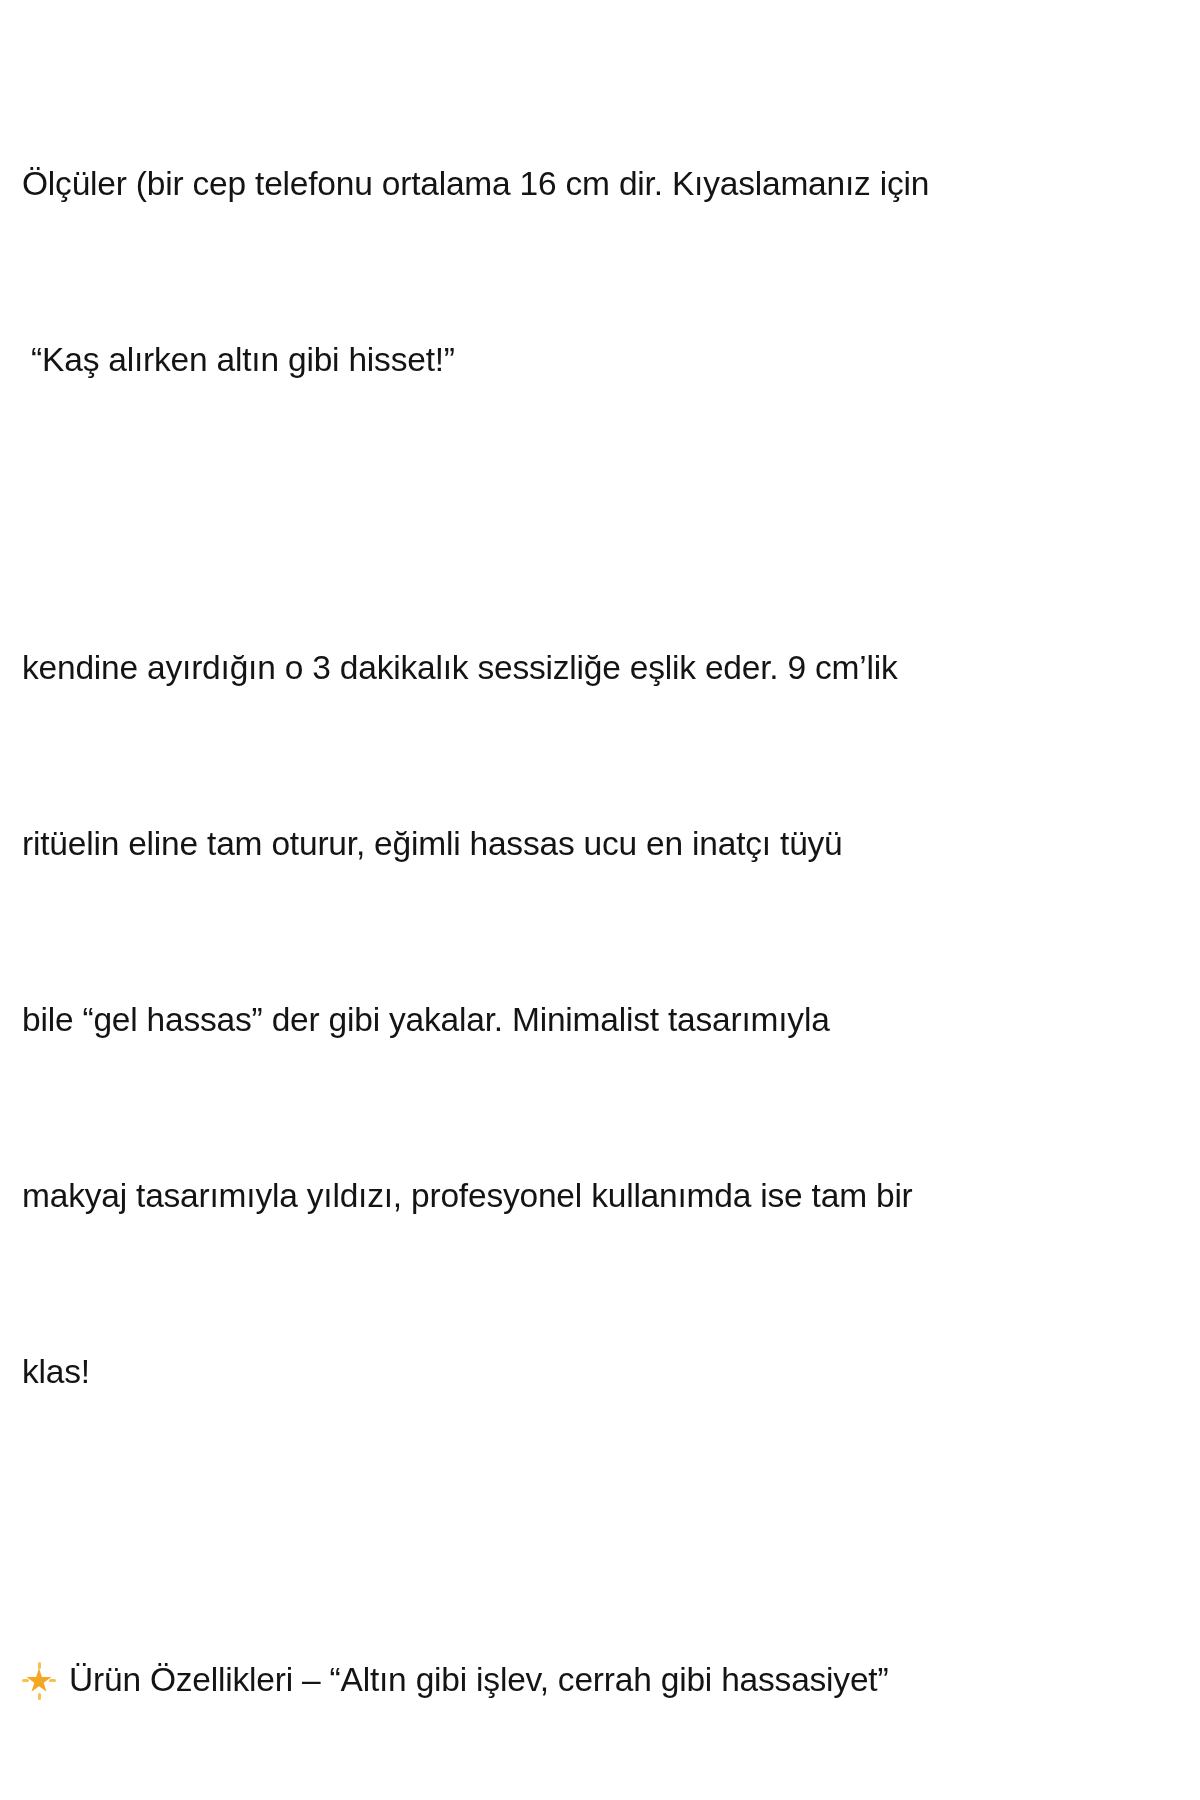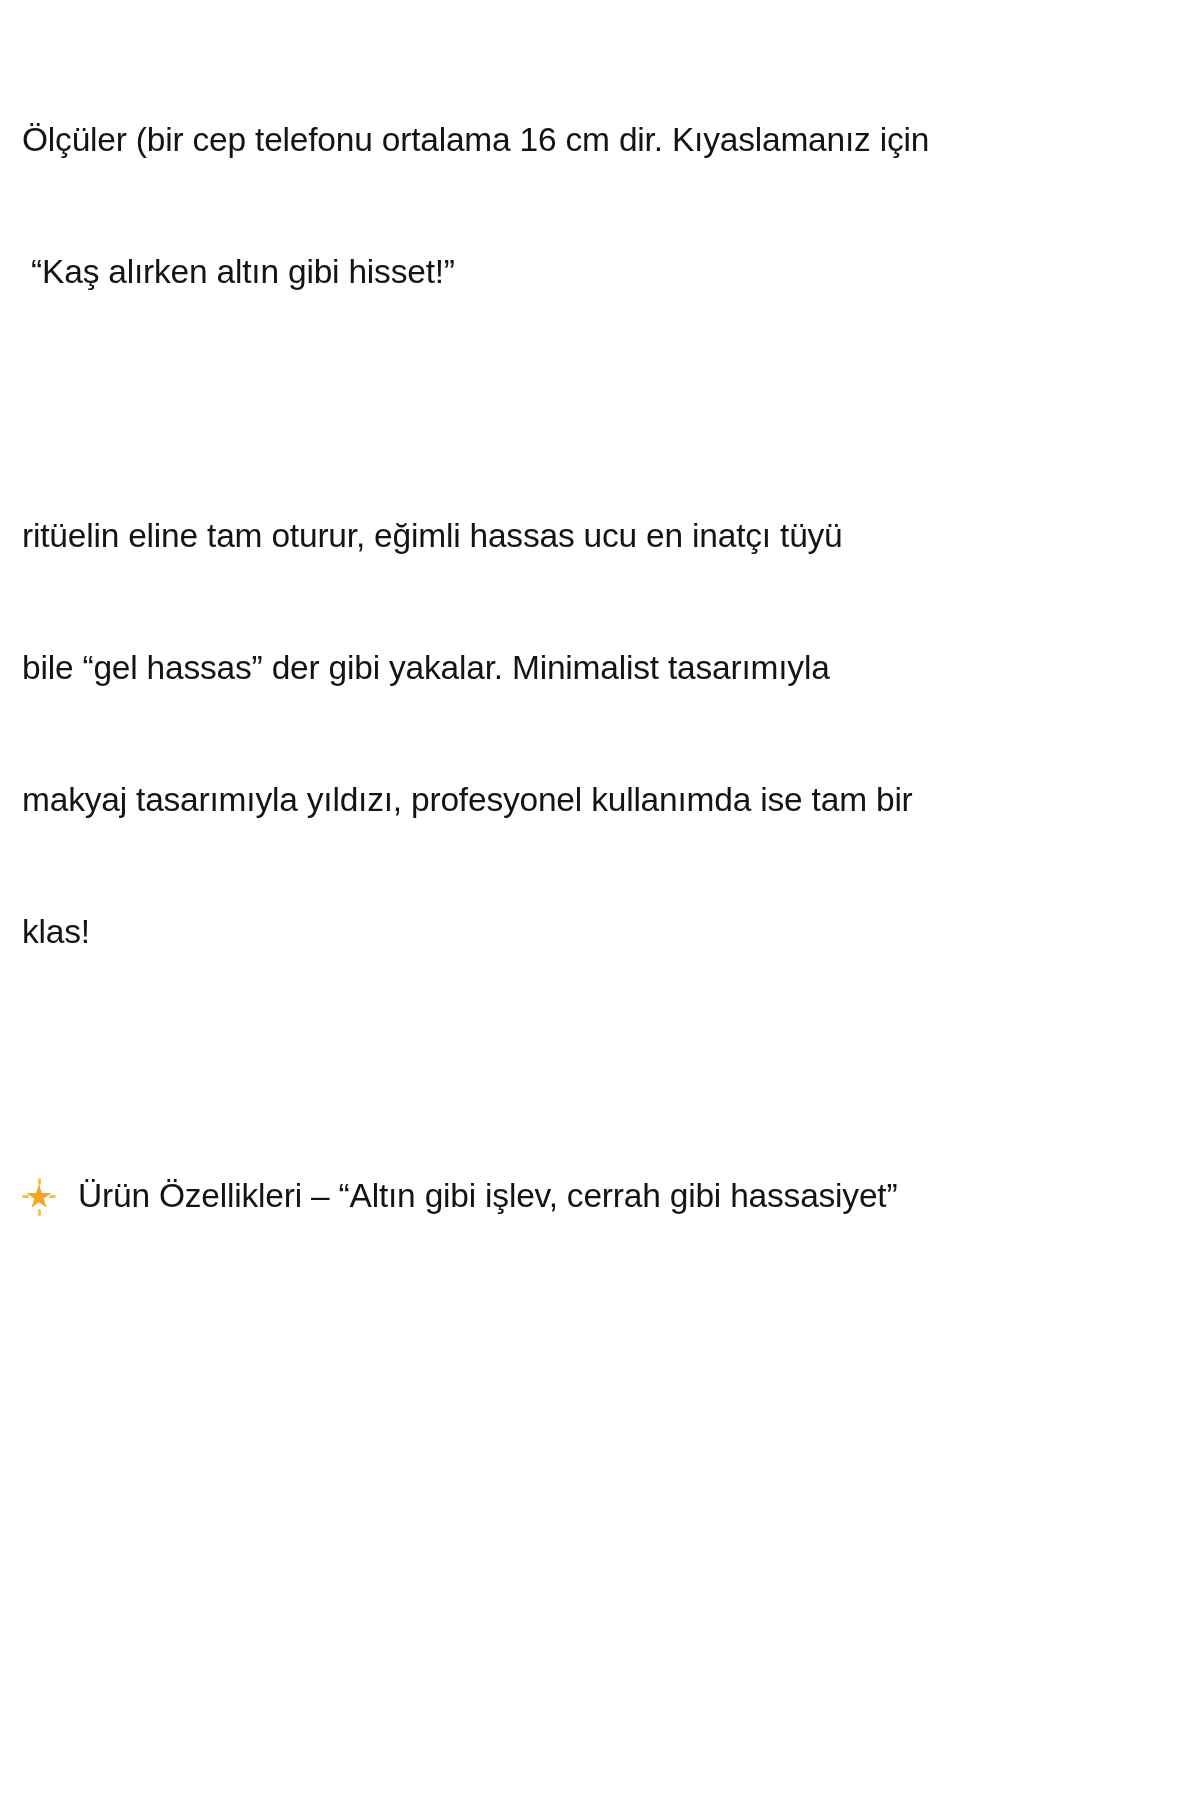--- a/index.html
+++ b/index.html
@@ -26,29 +26,30 @@
     line-height: 44px;
     letter-spacing: -0.2px;
     color: #141414;
     white-space: pre-wrap;
     word-break: normal;
     max-width: 1030px;
   }
   .line {
     display: block;
     white-space: pre-wrap;
+    margin-top: 44px;
   }
   .spacer {
     display: block;
     height: 44px;
   }
   .hdr-line {
     display: flex;
     align-items: flex-start;
-    gap: 22px;
+    gap: 13px;
   }
   .hdr-text { flex: 1 1 auto; }
   .emoji {
     display: inline-block;
     flex: 0 0 auto;
     position: relative;
     width: 34px;
     height: 38px;
     margin-top: 4px;
   }
@@ -77,20 +78,21 @@
 <div class="page">
 
   <div class="block">
     <span class="line">Ölçüler (bir cep telefonu ortalama 16 cm dir. Kıyaslamanız için</span>
     <span class="line"> “Kaş alırken altın gibi hisset!”</span>
   </div>
 
   <span class="spacer"></span>
 
   <div class="block">
+    <span class="line">kendine ayırdığın o 3 dakikalık sessizliğe eşlik eder. 9 cm’lik</span>
     <span class="line">ritüelin eline tam oturur, eğimli hassas ucu en inatçı tüyü</span>
     <span class="line">bile “gel hassas” der gibi yakalar. Minimalist tasarımıyla</span>
     <span class="line">makyaj tasarımıyla yıldızı, profesyonel kullanımda ise tam bir</span>
     <span class="line">klas!</span>
   </div>
 
   <span class="spacer"></span>
 
   <div class="block">
     <span class="line hdr-line">

